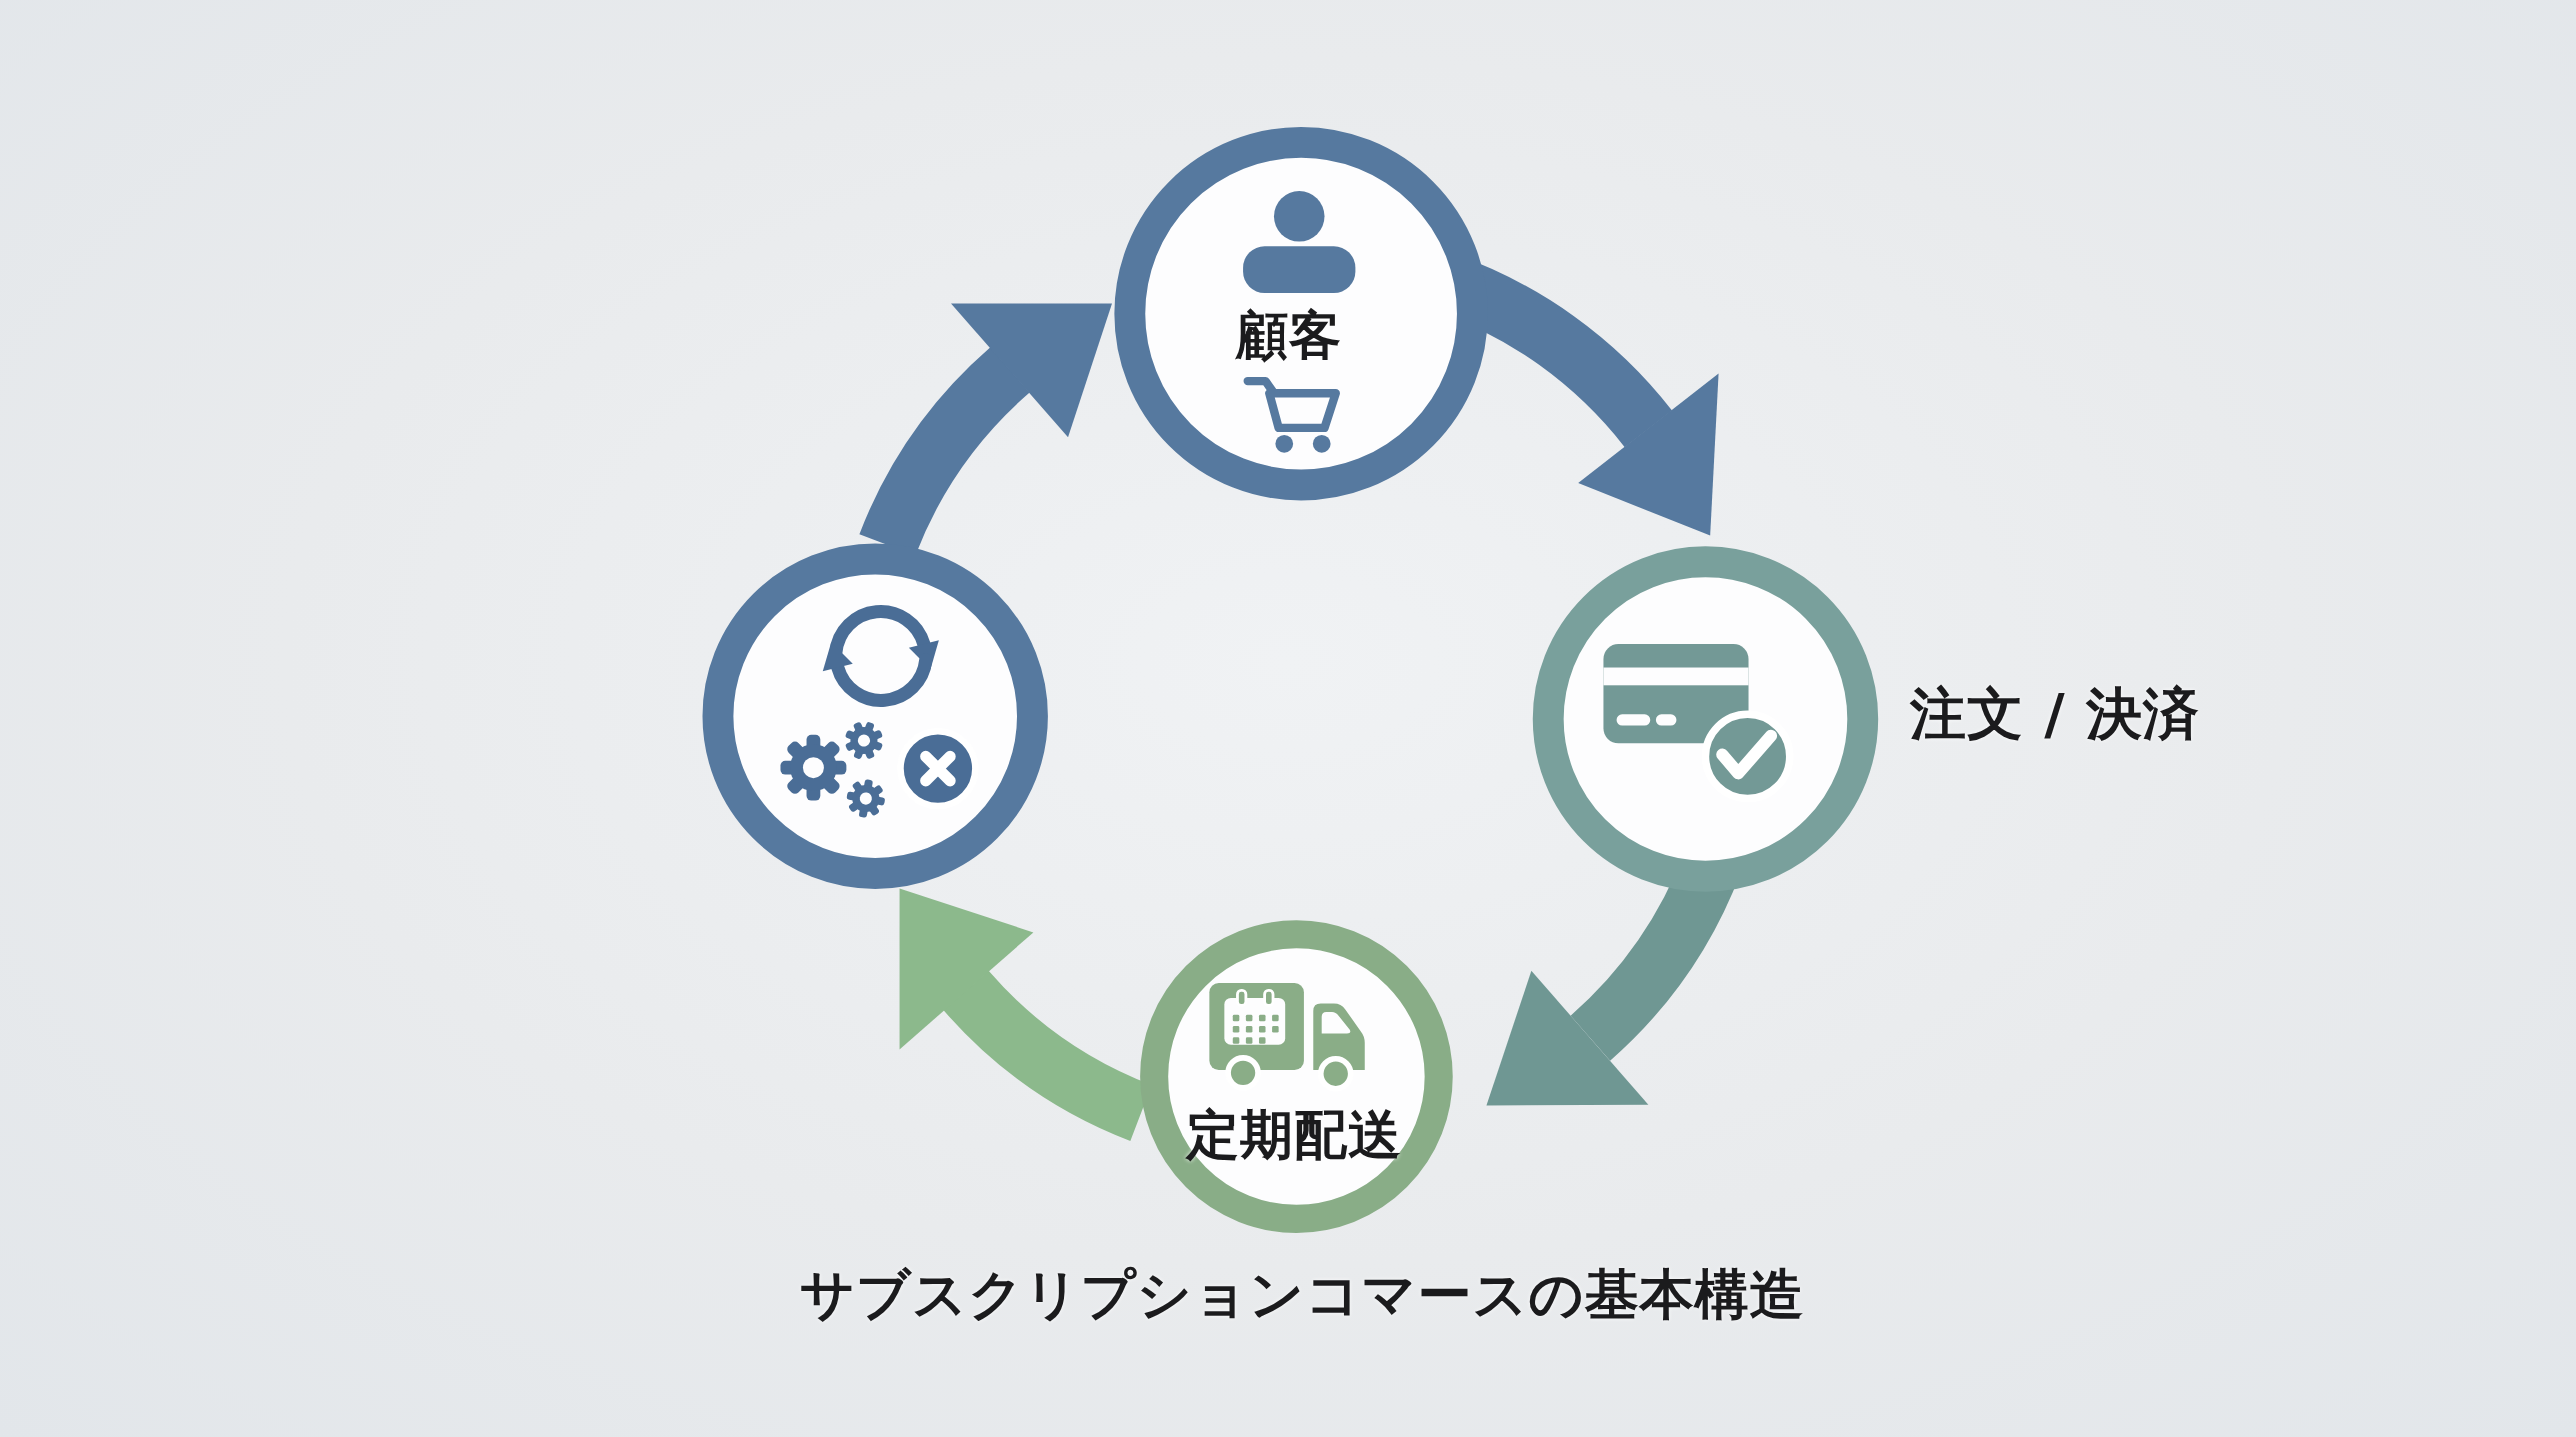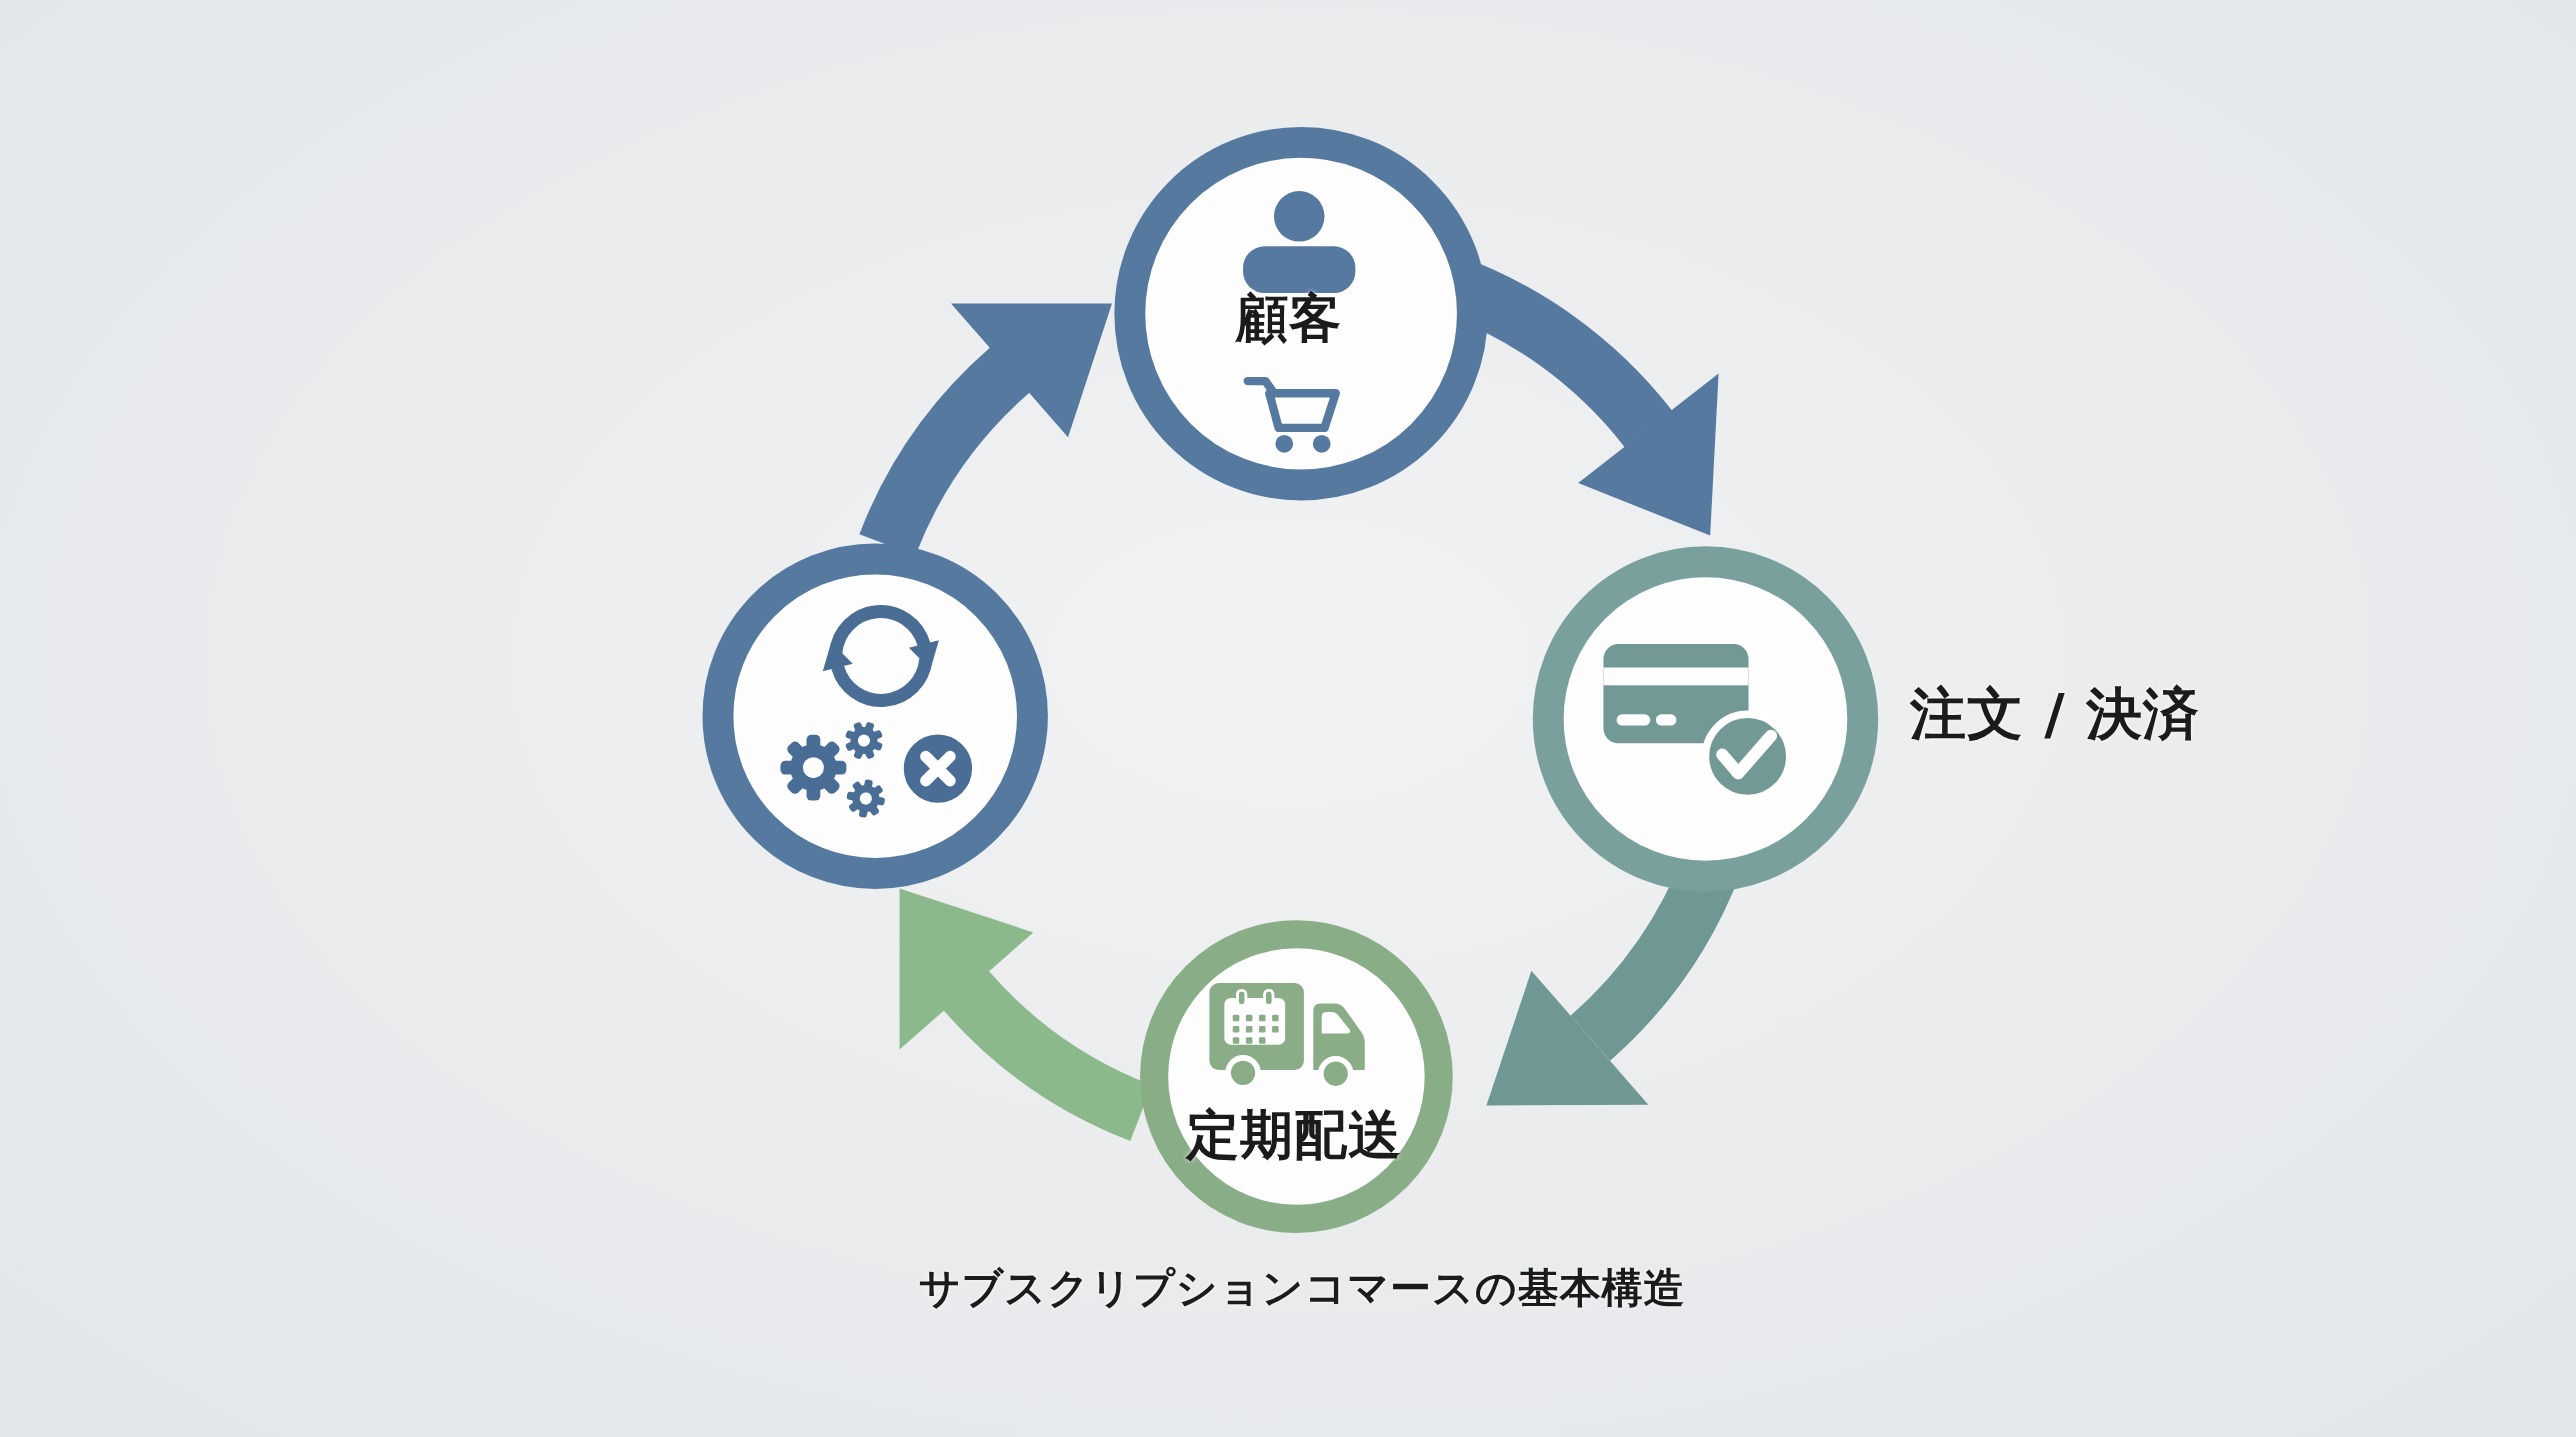--- a/index.html
+++ b/index.html
@@ -41,25 +41,25 @@
   .badge-outline{stroke:#ffffff;stroke-width:8px;}
   .peg{stroke:#ffffff;stroke-width:3px;}
   .hole{fill:var(--node_fill);}
 
   
   .jp{
     position:absolute;font-weight:700;color:var(--text);white-space:nowrap;
     line-height:1;letter-spacing:0.9px;
     text-shadow:0 0 4.7px rgba(255,255,255,.85);
   }
-  .lbl-customer{left:1289px;top:292px;font-size:52px;transform:translateX(-50%);}
+  .lbl-customer{left:1289px;top:309px;font-size:52px;transform:translateX(-50%);}
   .lbl-order{left:1910px;top:686px;font-size:56px;}
   .lbl-manage{left:449px;top:686px;font-size:56px;transform:translateX(-50%);}
   .lbl-delivery{left:1294px;top:1108px;font-size:53px;transform:translateX(-50%);}
-  .cap1{left:1302px;top:1268px;font-size:41px;transform:translateX(-50%);}
+  .cap1{left:1302px;top:1268px;font-size:54px;transform:translateX(-50%);}
   .cap2{left:1297px;top:1318px;font-size:42px;transform:translateX(-50%);}
 </style>
 </head>
 <body>
 
 <div class="stage">
 
   <svg width="2576" height="1438" viewBox="0 0 2752 1536">
     <defs>
       <g id="gear">

